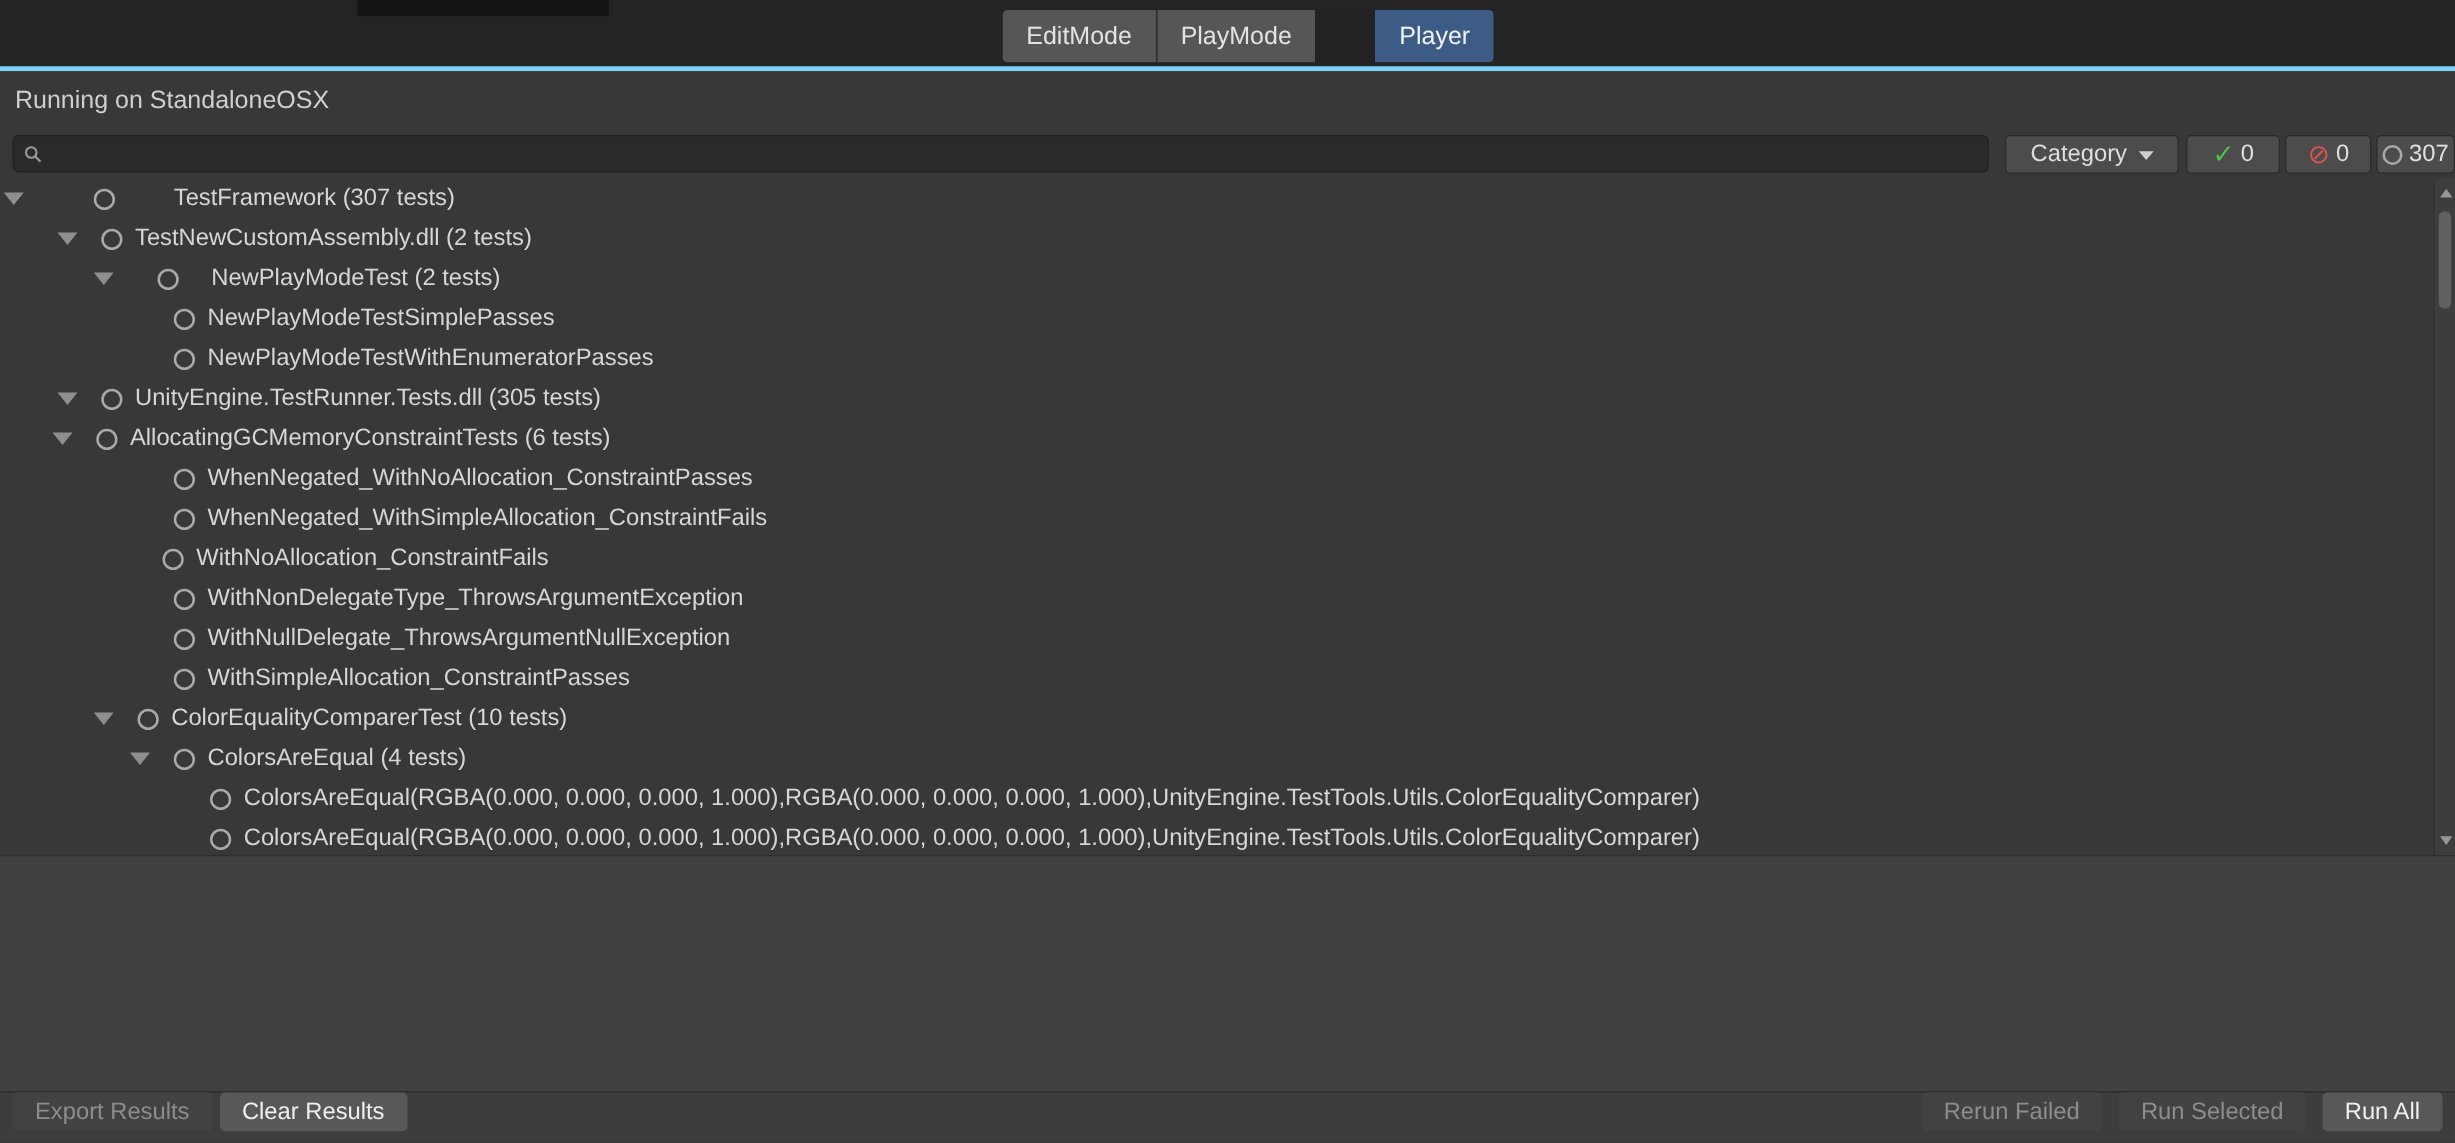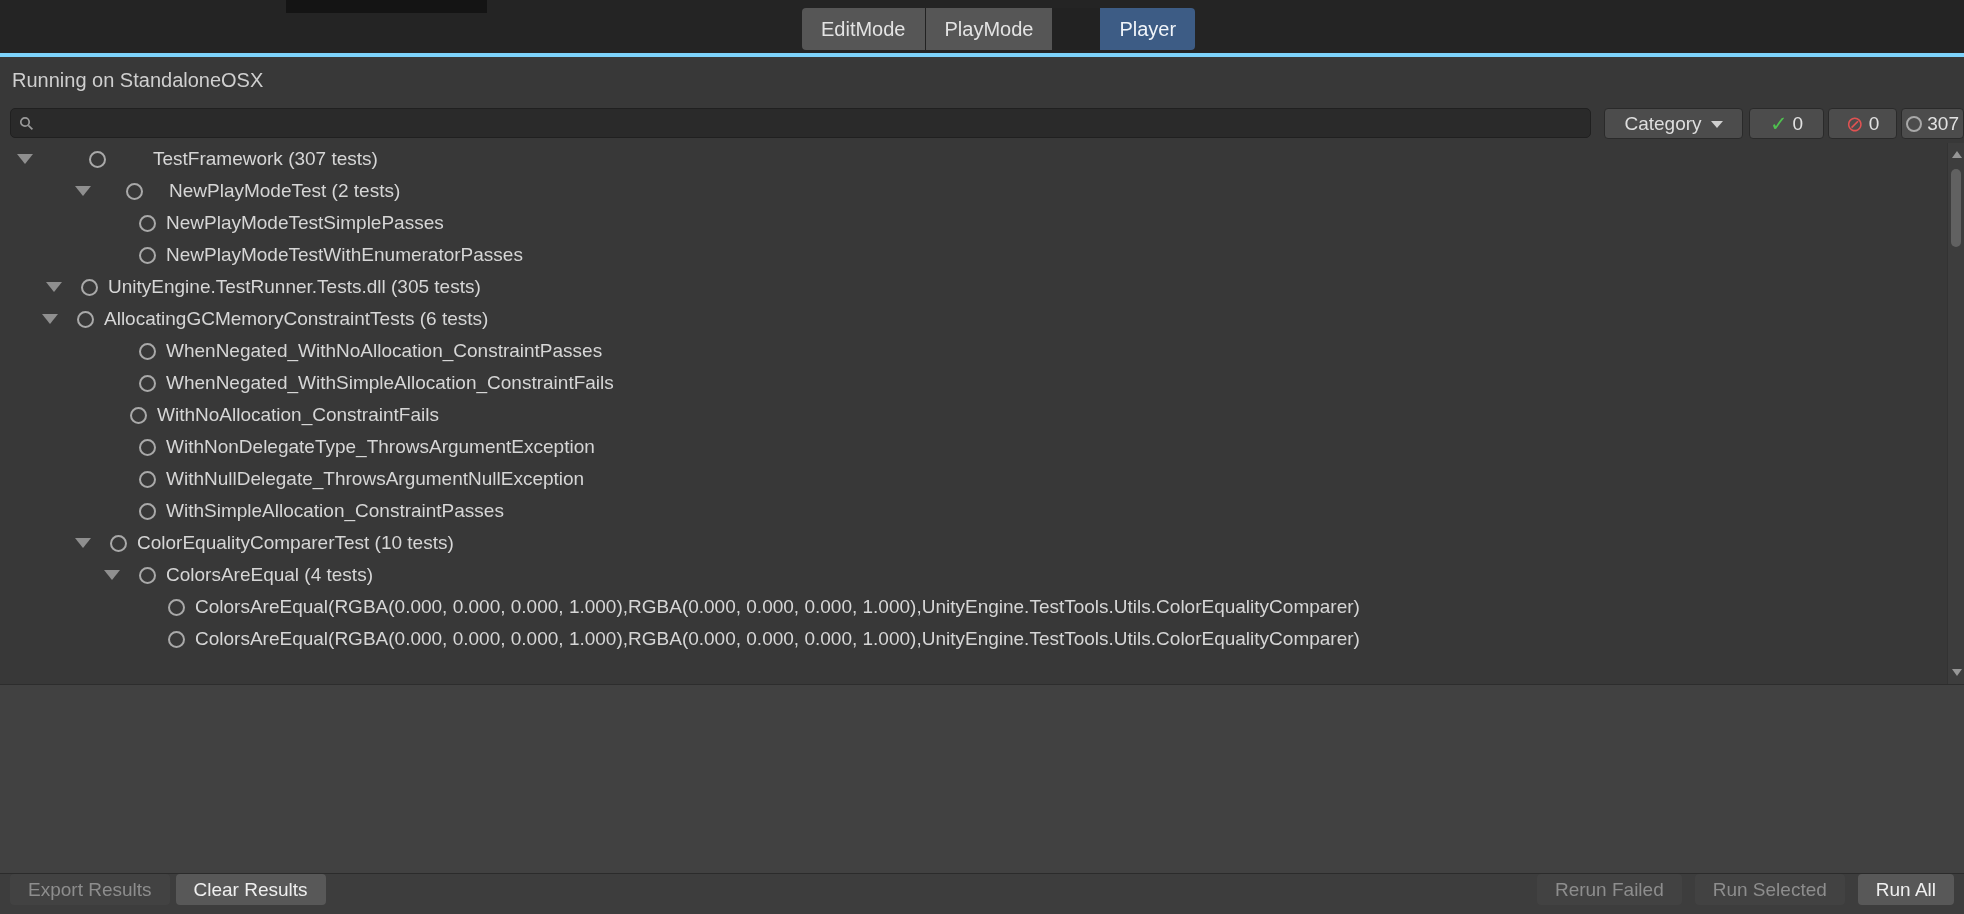--- a/index.html
+++ b/index.html
@@ -92,26 +92,33 @@
         <span>0</span>
       </div>
       <div class="count-btn total">
         <span class="icon-ring"></span>
         <span>307</span>
       </div>
     </div>
 </div>
 
 <div class="tree">
-    <div class="tree-row" style="padding-left: 14px; gap: 37px;">
+    <div class="tree-row" style=" gap: 37px;">
       <div class="foldout">
         <div class="tri-down"></div>
       </div>
       <div class="test-circle"></div>
       <span class="tree-label">TestFramework (307 tests)</span>
+    </div>
+    <div class="tree-row" style="padding-left: 43px;">
+      <div class="foldout">
+        <div class="tri-down"></div>
+      </div>
+      <div class="test-circle"></div>
+      <span class="tree-label">TestNewCustomAssembly.dll (2 tests)</span>
     </div>
     <div class="tree-row" style="padding-left: 72px; gap: 16px;">
       <div class="foldout">
         <div class="tri-down"></div>
       </div>
       <div class="test-circle"></div>
       <span class="tree-label">NewPlayModeTest (2 tests)</span>
     </div>
     <div class="tree-row" style="padding-left: 101px;">
       <div class="foldout"></div>

